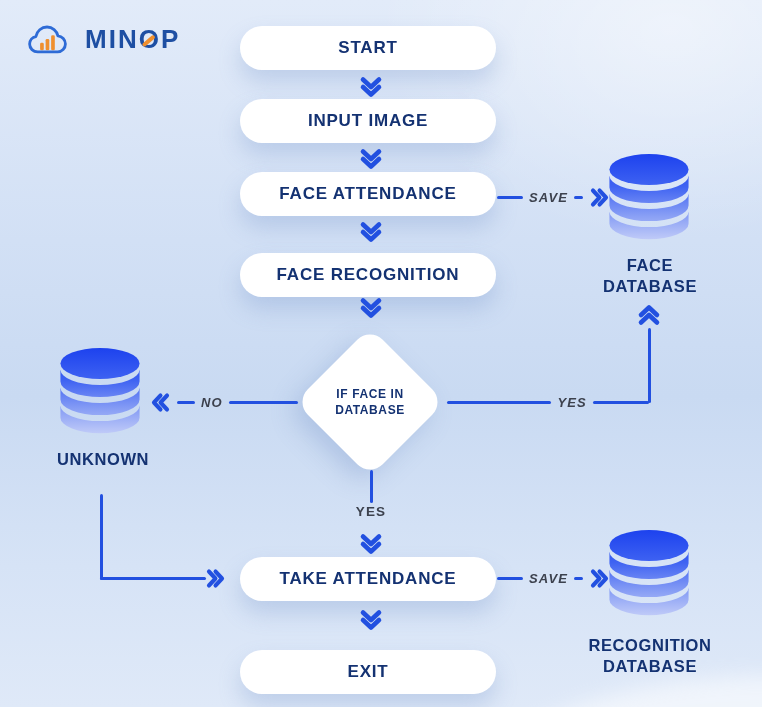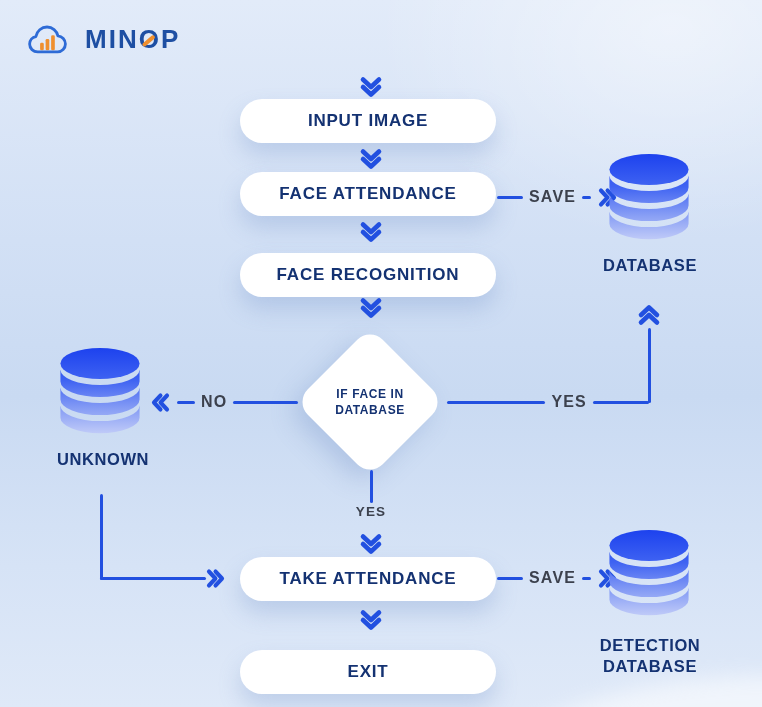--- a/index.html
+++ b/index.html
@@ -41,21 +41,21 @@
   .chev{position:absolute;color:var(--arrow-blue);}
   .chev path{stroke:currentColor;stroke-width:4.6;fill:none;stroke-linecap:round;stroke-linejoin:round;}
   .chev.up{transform:rotate(180deg);}
   .chev.left{transform:rotate(180deg);}
   .edge-row{position:absolute;display:flex;align-items:center;gap:6px;height:20px;}
   .edge-row .chev{position:static;flex:none;}
   .hline{height:3px;background:var(--arrow-blue);border-radius:2px;flex:none;}
   .hgrow{flex:1 1 auto;}
   .hline-abs{position:absolute;height:3px;background:var(--arrow-blue);border-radius:2px;}
   .vline{position:absolute;width:3px;background:var(--arrow-blue);border-radius:2px;}
-  .edge-label{font-size:16px;font-weight:bold;letter-spacing:1.2px;color:var(--edge-label);flex:none;}
+  .edge-label{font-size:13px;font-weight:bold;letter-spacing:1.2px;color:var(--edge-label);flex:none;font-style:italic;}
   .float-label{position:absolute;font-size:13.5px;font-weight:bold;letter-spacing:1.2px;color:var(--edge-label);text-align:center;}
   
   .db-icon{position:absolute;}
   .db-label{position:absolute;text-align:center;font-weight:bold;font-size:16.5px;color:var(--node-text);
     letter-spacing:.6px;line-height:1.3;}
 </style>
 </head>
 <body>
 
 <div class="canvas">
@@ -68,20 +68,21 @@
       <rect x="21.4" y="9.2" width="3.4" height="13.8" rx="1.2" fill="var(--logo-orange)"></rect>
       <path d="M9 24.5 C4.8 24.5 1.5 21.3 1.5 17.3 C1.5 13.8 3.9 11 7.3 10.3 C8.1 5.2 12.5 1.5 17.6 1.5 C22.6 1.5 26.7 5 27.7 9.7 C31.6 10 34.6 13.2 34.6 17.2 C34.6 21.2 31.4 24.5 27.4 24.5 Z" fill="none" stroke="#2e6bd6" stroke-width="2.6" stroke-linejoin="round"></path>
     </svg>
     <div class="brand">
         <span>MIN</span>
         <span class="logo-o"><span>O</span><i class="slash"></i></span>
         <span>P</span>
       </div>
   </div>
 
+  <div class="node" style="top:26px">START</div>
   <div class="node" style="top:99px">INPUT IMAGE</div>
   <div class="node" style="top:172px">FACE ATTENDANCE</div>
   <div class="node" style="top:253px">FACE RECOGNITION</div>
   <div class="node" style="top:557px">TAKE ATTENDANCE</div>
   <div class="node" style="top:650px">EXIT</div>
 
   <div class="diamond-wrap">
     <div class="diamond-shape"></div>
     <div class="diamond-label">
       <div>IF FACE IN</div>
@@ -173,20 +174,21 @@
       <stop offset="0.72" stop-color="#8aa0f5"></stop>
           <stop offset="1" stop-color="#c3cdf8"></stop>
     </linearGradient>
       </defs>
     <ellipse cx="50" cy="19" rx="46" ry="18" fill="url(#dbg1)"></ellipse>
     <path d="M4 26 a46 18 0 0 0 92 0 l0 14 a46 18 0 0 1 -92 0 z" fill="url(#dbg1)"></path>
     <path d="M4 47 a46 18 0 0 0 92 0 l0 14 a46 18 0 0 1 -92 0 z" fill="url(#dbg1)"></path>
     <path d="M4 68 a46 18 0 0 0 92 0 l0 14 a46 18 0 0 1 -92 0 z" fill="url(#dbg1)"></path>
   </svg>
   <div class="db-label" style="left:583px;top:255px;width:134px">
+    <div>FACE</div>
     <div>DATABASE</div>
   </div>
 
   <svg class="db-icon" style="left:57px;top:346px" width="86" height="90" viewBox="0 0 100 102">
     <defs>
         <linearGradient id="dbg2" gradientUnits="userSpaceOnUse" x1="0" y1="0" x2="0" y2="102">
       <stop offset="0" stop-color="#1c41ee"></stop>
           <stop offset="0.38" stop-color="#3f63f2"></stop>
       <stop offset="0.72" stop-color="#8aa0f5"></stop>
           <stop offset="1" stop-color="#c3cdf8"></stop>
@@ -209,16 +211,16 @@
       <stop offset="0.72" stop-color="#8aa0f5"></stop>
           <stop offset="1" stop-color="#c3cdf8"></stop>
     </linearGradient>
       </defs>
     <ellipse cx="50" cy="19" rx="46" ry="18" fill="url(#dbg3)"></ellipse>
     <path d="M4 26 a46 18 0 0 0 92 0 l0 14 a46 18 0 0 1 -92 0 z" fill="url(#dbg3)"></path>
     <path d="M4 47 a46 18 0 0 0 92 0 l0 14 a46 18 0 0 1 -92 0 z" fill="url(#dbg3)"></path>
     <path d="M4 68 a46 18 0 0 0 92 0 l0 14 a46 18 0 0 1 -92 0 z" fill="url(#dbg3)"></path>
   </svg>
   <div class="db-label" style="left:562px;top:635px;width:176px">
-    <div>DETECTION</div>
+    <div>RECOGNITION</div>
     <div>DATABASE</div>
   </div>
 </div>
 
 </body></html>

